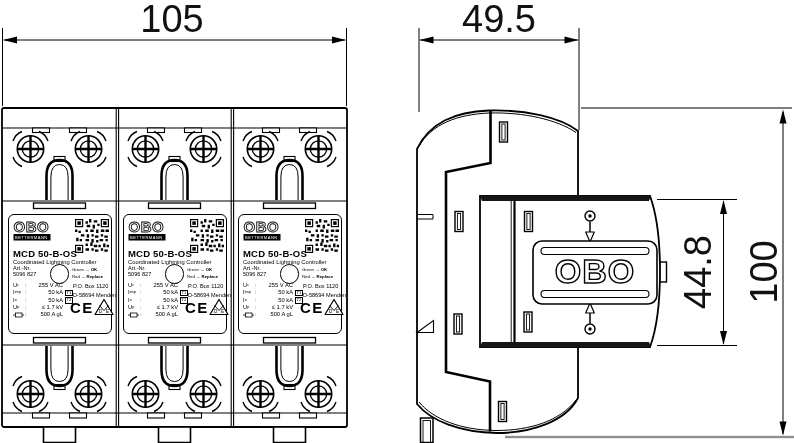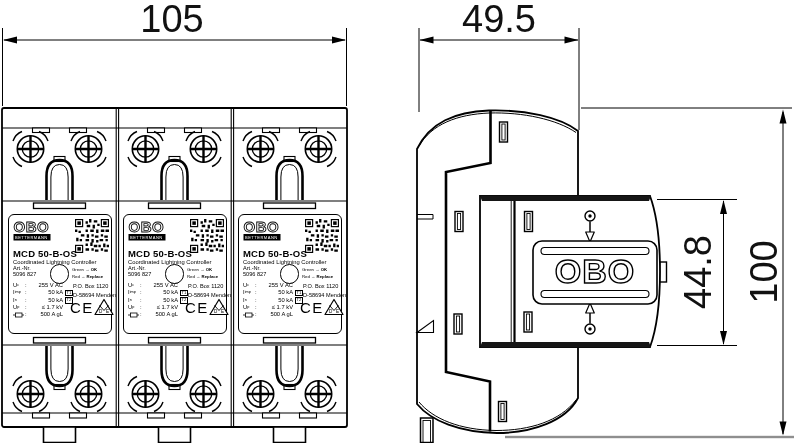--- a/index.html
+++ b/index.html
@@ -25,21 +25,21 @@
   .specs { left:4px; top:67px; width:58px; }
   .spec-row { position:static; display:grid; grid-template-columns:12px 4px 34px 8px; height:7.3px;
               font-size:5.8px; line-height:7.3px; }
   .spec-row span { position:static; }
   .sym sub { font-size:3.8px; }
   .val { text-align:right; white-space:nowrap; }
   .tagbox { font-size:4.2px; line-height:4.8px; border:.8px solid #000; align-self:center;
             justify-self:start; margin-left:2px; padding:0 .5px; }
   .fuse-svg { position:static !important; align-self:center; }
   .addr { left:64px; top:67px; font-size:5.6px; line-height:8.6px; white-space:nowrap; }
-  .ce { left:61px; top:84px; font-size:15px; letter-spacing:1.5px; font-weight:400; }
+  .ce { left:61px; top:84px; font-size:15px; letter-spacing:1.5px; font-weight:700; }
   .vde-svg { left:85px; top:83px; }
 </style>
 </head>
 <body>
 
 <div class="canvas">
 
 <svg width="794" height="443" viewBox="0 0 794 443" style="position:absolute;left:0;top:0" fill="none" stroke-linecap="butt">
   <defs>
     <g id="screw" stroke="#000">

